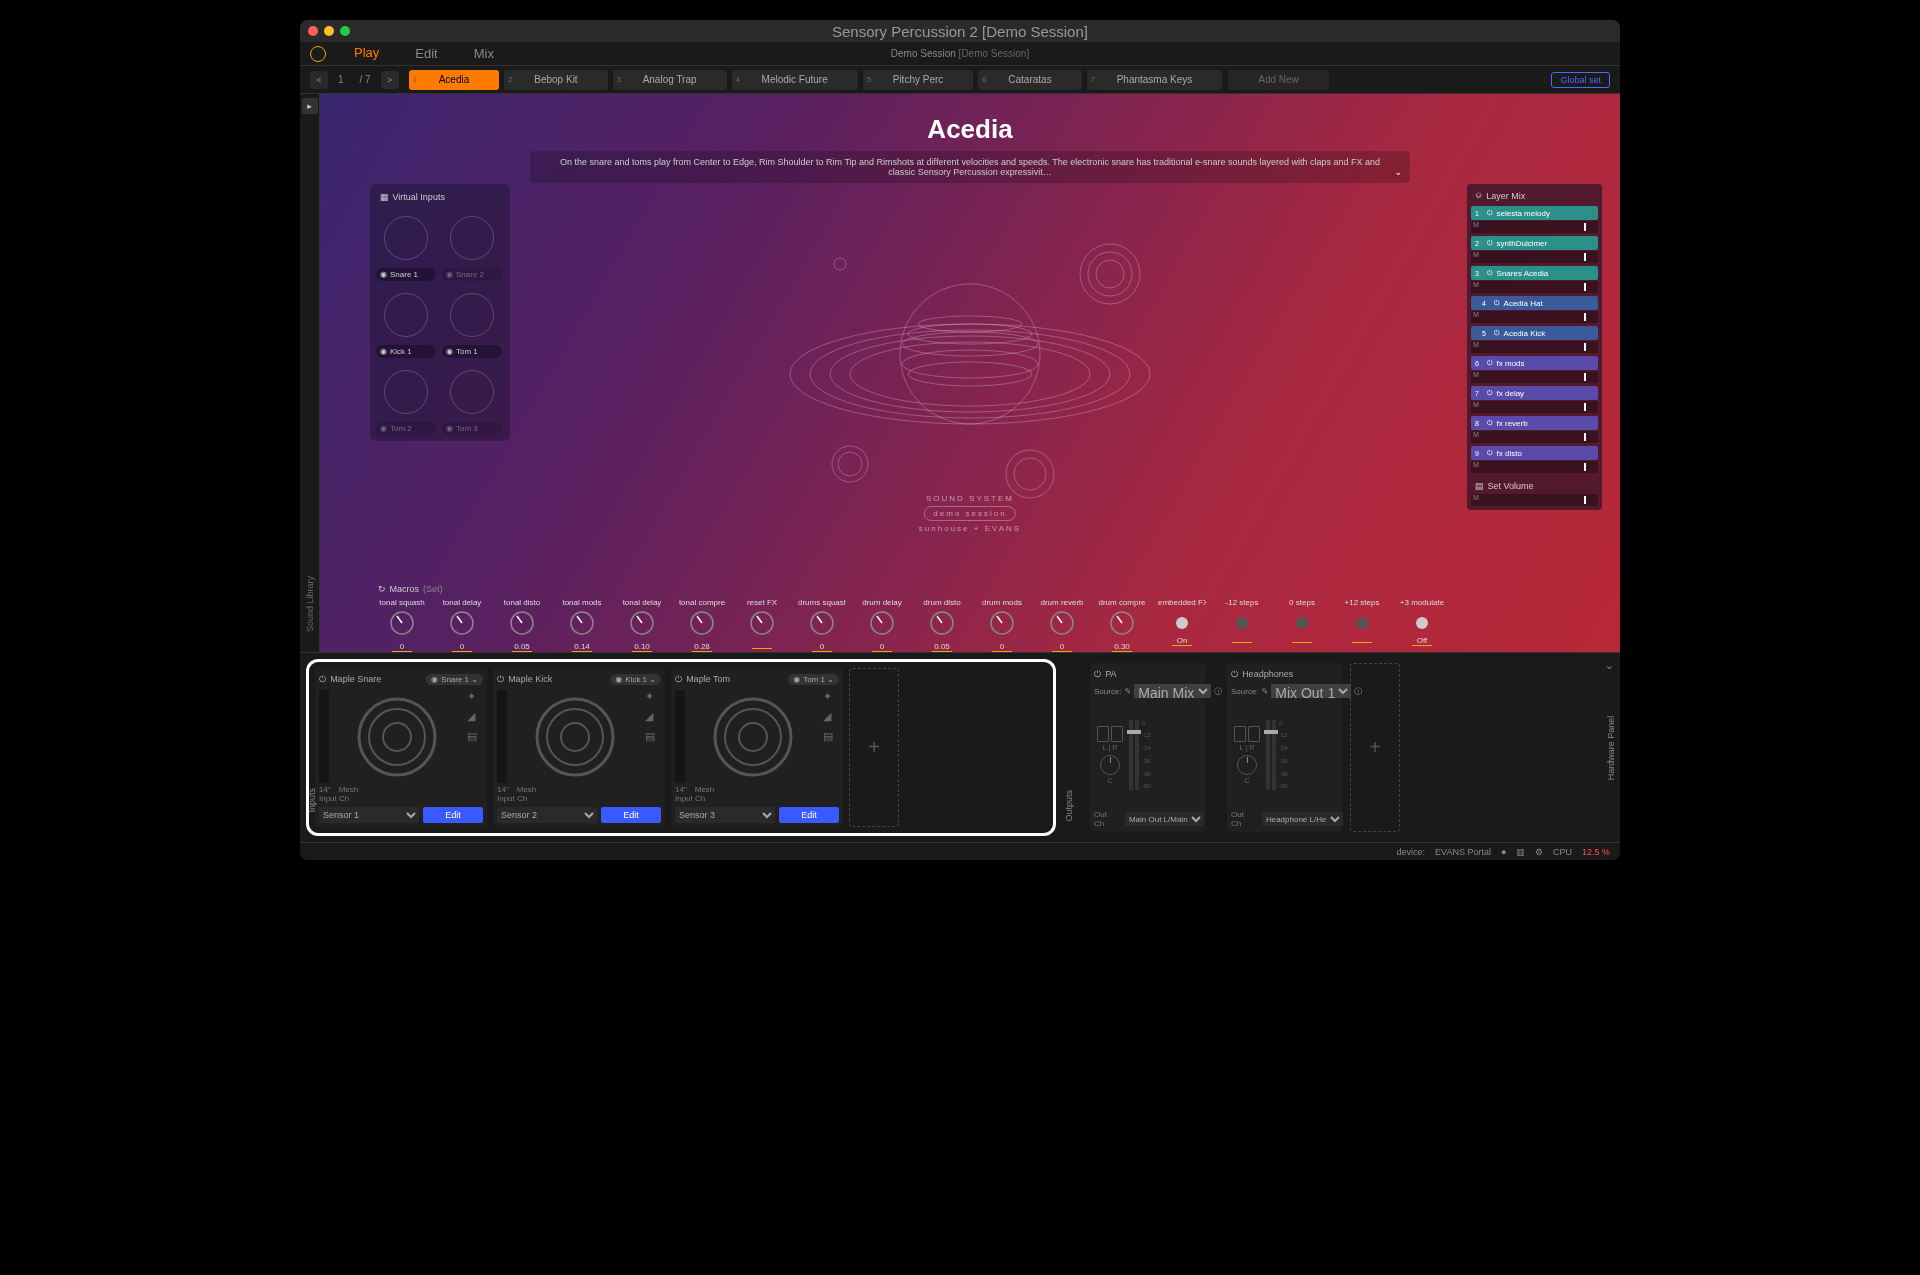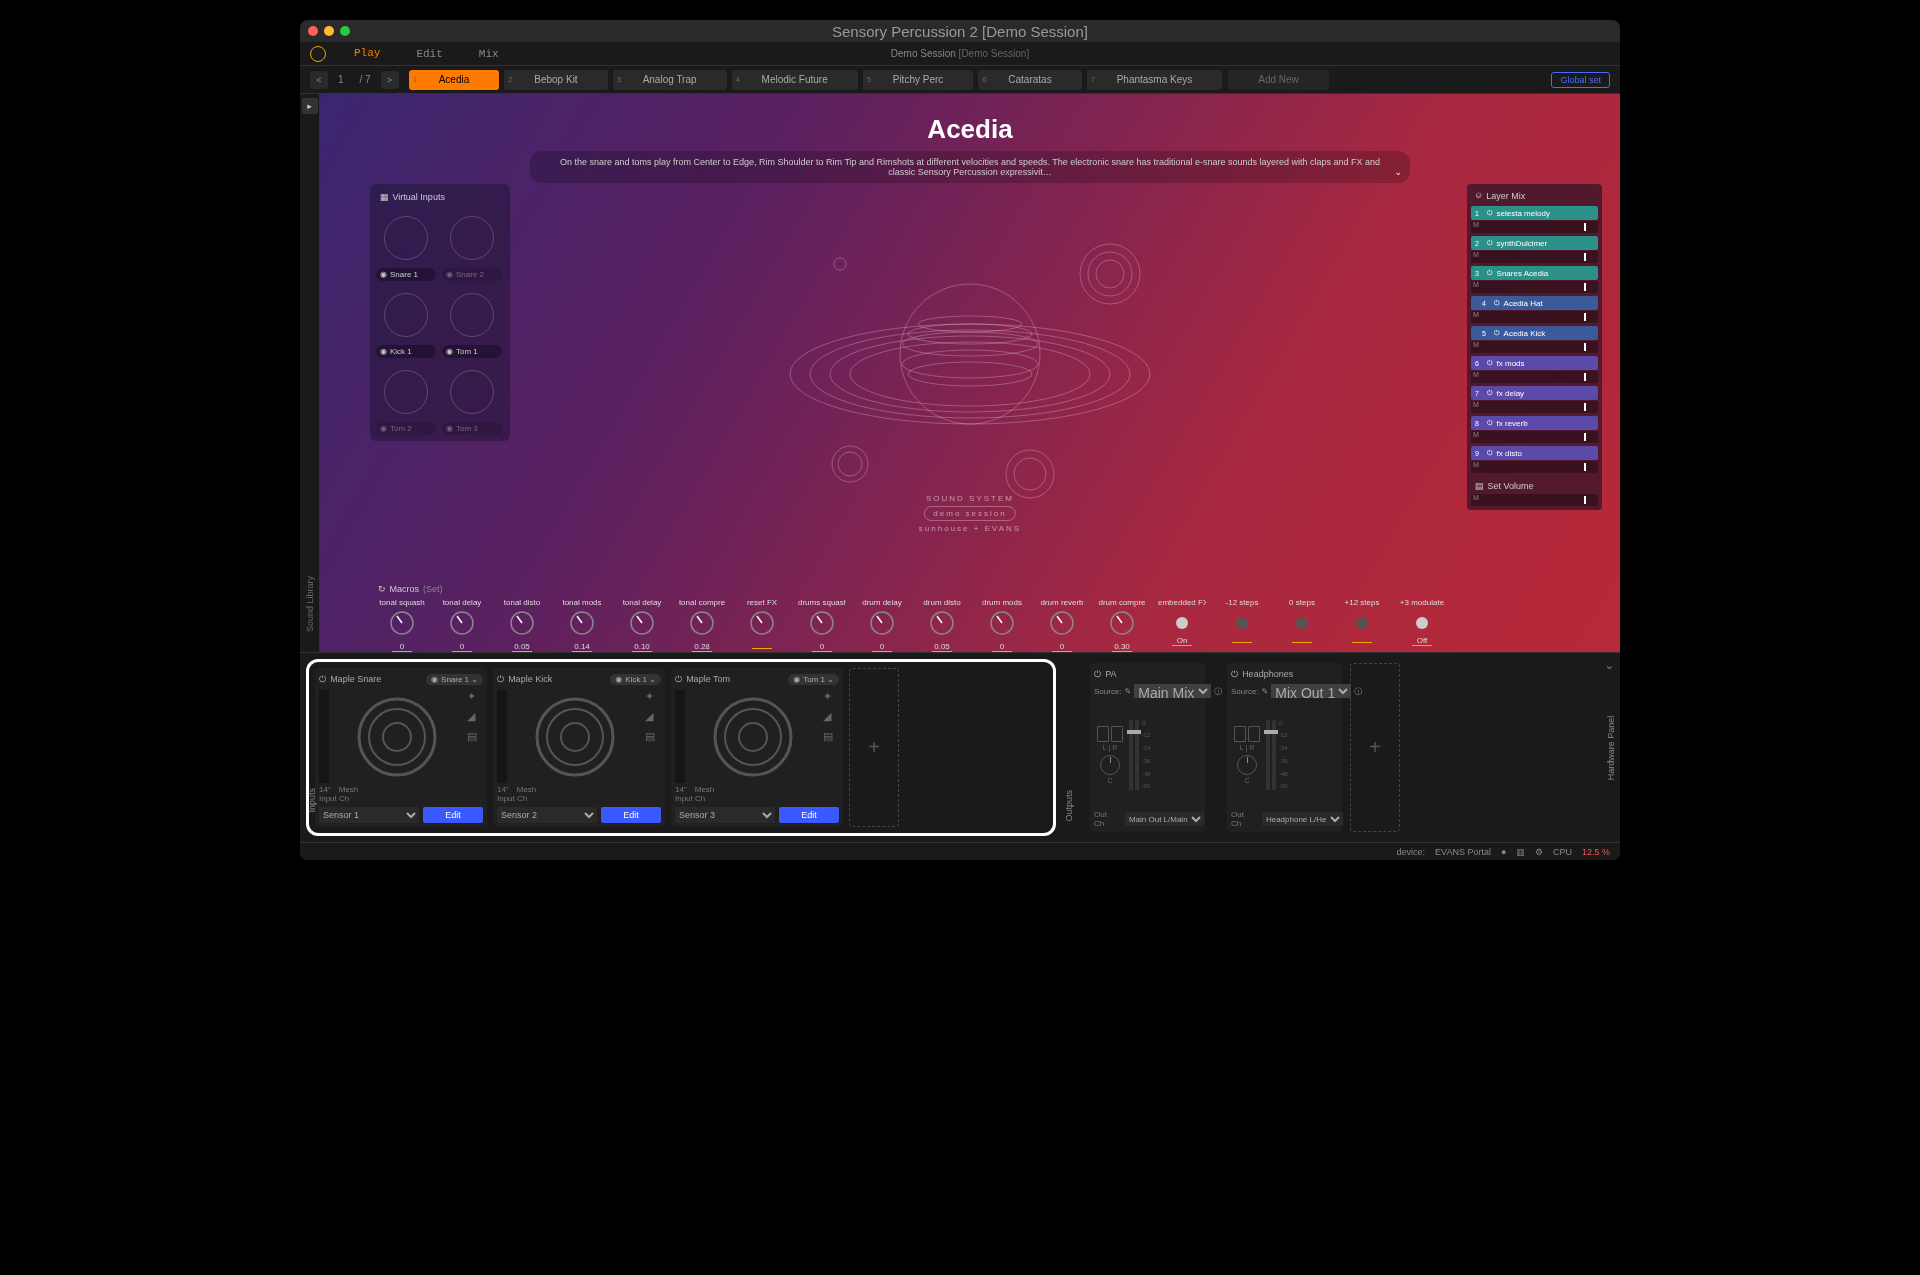--- a/index.html
+++ b/index.html
@@ -7,21 +7,21 @@
 .window { background: #1a1a1a; width: 1320px; height: 840px; margin: 20px auto; border-radius: 8px; overflow: hidden; display: flex; flex-direction: column; }
 
 .titlebar { height: 22px; background: #2a2a2a; display: flex; align-items: center; padding: 0 8px; position: relative; }
 .traffic { display: flex; gap: 6px; }
 .dot { width: 10px; height: 10px; border-radius: 50%; }
 .dot.r { background: #ff5f56; } .dot.y { background: #ffbd2e; } .dot.g { background: #27c93f; }
 .title { position: absolute; left: 50%; transform: translateX(-50%); font-size: 15px; color: #999; }
 
 .tabbar { height: 24px; background: #1a1a1a; display: flex; align-items: center; padding: 0 10px; gap: 20px; border-bottom: 1px solid #333; }
 .logo { width: 16px; height: 16px; border: 1.5px solid #f0a500; border-radius: 50%; }
-.tab { font-size: 11px; color: #888; cursor: pointer; padding: 12px 8px; font-family: Liberation Mono, monospace; }
+.tab { font-size: 13px; color: #888; cursor: pointer; padding: 12px 8px; }
 .tab.active { color: #ff7b00; border-bottom: 2px solid #ff7b00; }
 .session-name { position: absolute; left: 50%; transform: translateX(-50%); font-size: 10px; color: #888; }
 
 .setbar { height: 28px; background: #1a1a1a; display: flex; align-items: center; padding: 0 10px; gap: 4px; border-bottom: 1px solid #333; }
 .nav-btn { width: 18px; height: 18px; background: #2a2a2a; border-radius: 3px; display: flex; align-items: center; justify-content: center; font-size: 9px; color: #888; cursor: pointer; }
 .page-ind { font-size: 10px; color: #888; padding: 0 6px; }
 .set-tab { height: 20px; padding: 0 30px; background: #2a2a2a; border-radius: 3px; display: flex; align-items: center; font-size: 10px; color: #aaa; cursor: pointer; margin-right: 2px; position: relative; }
 .set-tab .num { position: absolute; left: 4px; font-size: 8px; color: #666; }
 .set-tab.active { background: #ff7b00; color: #000; }
 .set-tab.add { background: #252525; color: #666; }
@@ -29,21 +29,21 @@
 
 .main-area { flex: 1; display: flex; overflow: hidden; }
 .left-collapse { width: 20px; background: #1a1a1a; border-right: 1px solid #333; display: flex; flex-direction: column; align-items: center; }
 .collapse-btn { width: 16px; height: 16px; background: #333; border-radius: 2px; margin-top: 4px; display: flex; align-items: center; justify-content: center; font-size: 9px; }
 .sound-lib-label { writing-mode: vertical-rl; transform: rotate(180deg); font-size: 9px; color: #666; margin-top: auto; margin-bottom: 20px; }
 
 .canvas { flex: 1; background: linear-gradient(120deg, #3a2670 0%, #5a2060 30%, #a82840 70%, #b82838 100%); position: relative; overflow: hidden; }
 
 .preset-header { position: absolute; top: 20px; left: 210px; right: 210px; text-align: center; }
 .preset-title { font-size: 26px; color: #fff; font-weight: 600; }
-.preset-desc { font-size: 9px; color: #ccc; margin-top: 6px; padding: 6px 20px; background: rgba(0,0,0,0.2); border-radius: 12px; position: relative; }
+.preset-desc { font-size: 9px; color: #ccc; margin-top: 6px; padding: 6px 20px; background: rgba(0,0,0,0.2); border-radius: 4px; position: relative; }
 .preset-desc .chev { position: absolute; right: 8px; color: #fff; }
 
 .virtual-inputs { position: absolute; top: 90px; left: 50px; width: 140px; background: rgba(30,20,50,0.5); border-radius: 6px; padding: 6px; }
 .vi-header { font-size: 9px; color: #ccc; padding: 2px 4px; display: flex; align-items: center; gap: 4px; }
 .vi-row { display: flex; gap: 6px; margin-top: 6px; }
 .vi-pad { width: 60px; height: 56px; border-radius: 6px; display: flex; align-items: center; justify-content: center; }
 .vi-circle { width: 44px; height: 44px; border: 1.5px solid rgba(255,255,255,0.2); border-radius: 50%; }
 .vi-label-row { display: flex; gap: 6px; margin-top: 2px; }
 .vi-label { width: 60px; font-size: 8px; color: #ccc; padding: 2px 4px; background: rgba(0,0,0,0.3); border-radius: 8px; display: flex; align-items: center; gap: 3px; }
 .vi-label.dim { opacity: 0.4; }

